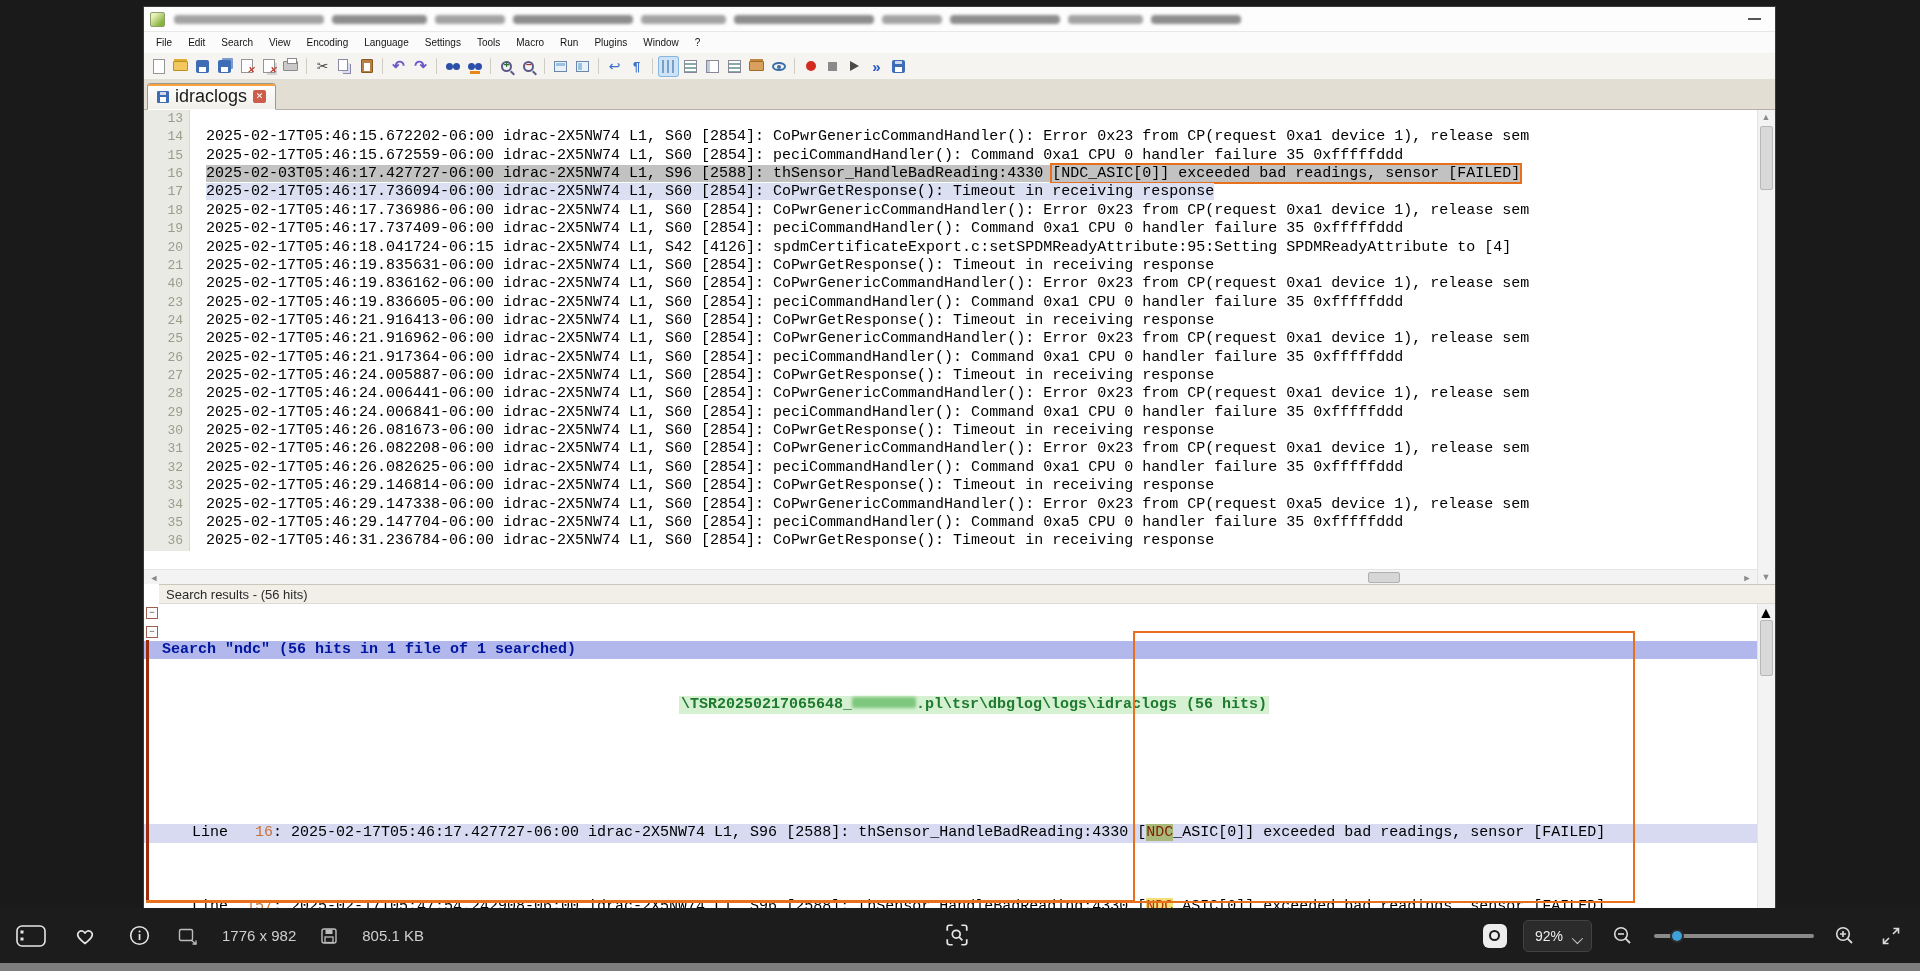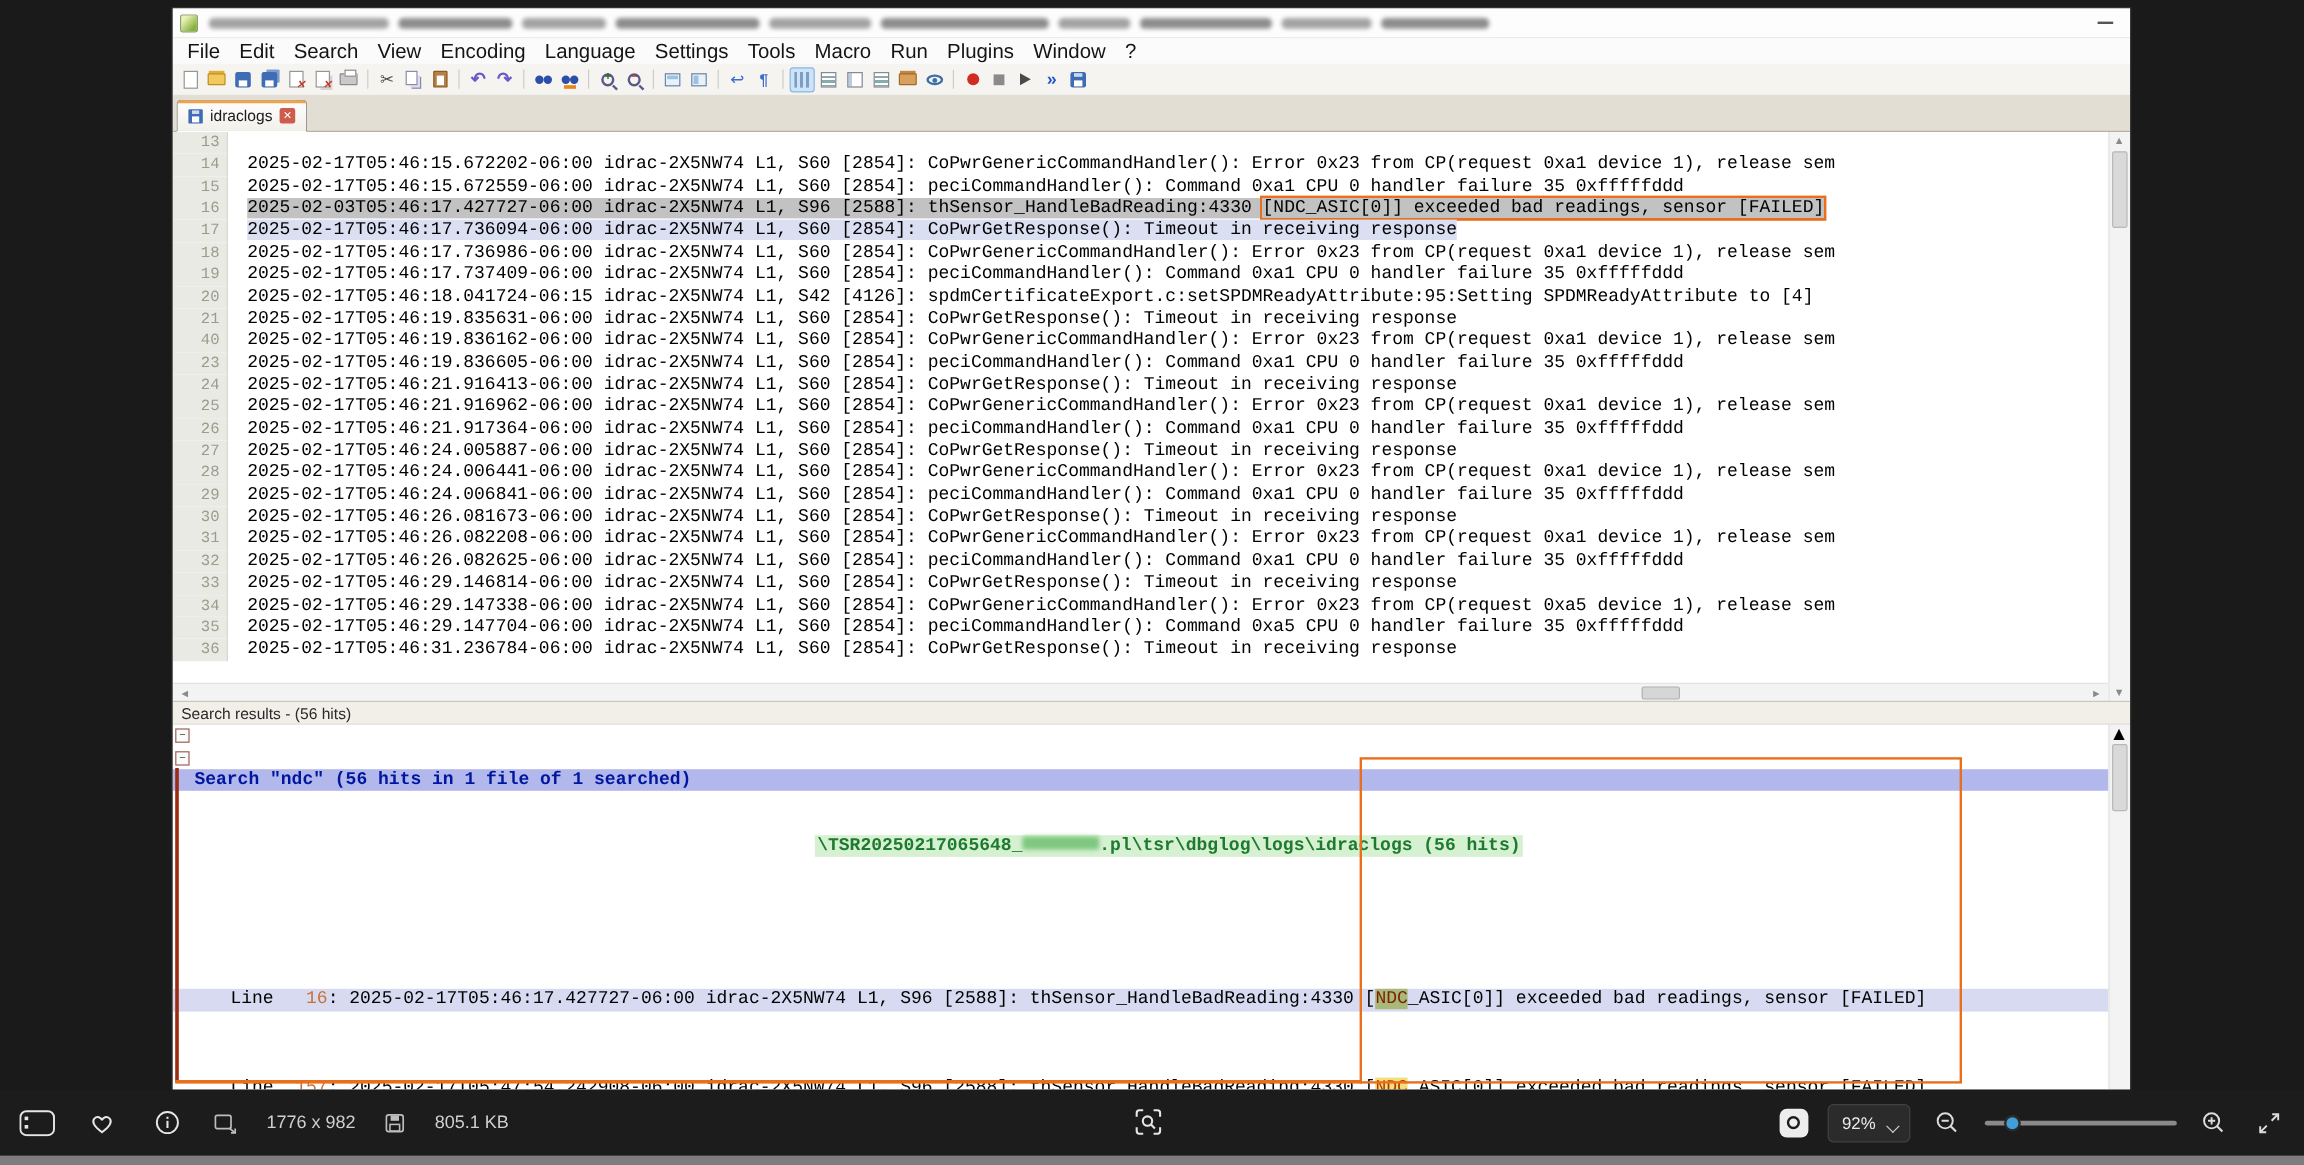--- a/index.html
+++ b/index.html
@@ -8,21 +8,21 @@
 
   
   .np-window { position:absolute; left:144px; top:7px; width:1631px; height:901px; background:#fff; overflow:hidden; box-shadow:0 0 0 1px #3a3a3a; }
 
   .np-titlebar { position:absolute; left:0; top:0; width:100%; height:25px; background:#fdfdfd; border-bottom:1px solid #e8e8e8; display:flex; align-items:center; padding:0 14px 0 6px; }
   .np-appicon { width:15px; height:15px; border-radius:2px; background:linear-gradient(135deg,#e9f2b8 20%,#86b23e 80%); border:1px solid #8f9f6a; margin-right:9px; flex:none; }
   .blob { height:9px; border-radius:4px; background:#a3a3a3; filter:blur(1.6px); margin-right:8px; flex:none; }
   .blob.d { background:#8d8d8d; }
   .np-min { margin-left:auto; width:13px; height:2px; background:#555; }
 
-  .np-menubar { position:absolute; left:0; top:25px; width:100%; height:21px; background:#fbfbfb; display:flex; align-items:flex-start; padding-left:4px; font-size:17px; color:#141414; }
+  .np-menubar { position:absolute; left:0; top:25px; width:100%; height:21px; background:#fbfbfb; display:flex; align-items:flex-start; padding-left:4px; font-size:10px; color:#141414; }
   .menu-item { padding:0 8px; line-height:21px; white-space:pre; }
 
   .np-toolbar { position:absolute; left:0; top:46px; width:100%; height:27px; background:#f6f4f0; border-bottom:1px solid #e2dfd7; display:flex; align-items:center; padding-left:5px; gap:3px; }
   .tbi { position:relative; width:19px; height:19px; display:flex; align-items:center; justify-content:center; border-radius:2px; font-size:13px; flex:none; }
   .tbi.active { background:#cfe3f6; box-shadow:0 0 0 1px #86b7e4; }
   .i-separator { width:1px !important; height:16px; background:#cfccc4; margin:0 3px; }
   .shape { position:relative; display:block; }
   .i-new-file .shape { width:12px; height:15px; background:#fff; border:1px solid #959595; }
   .i-open-file .shape { width:15px; height:10px; background:#f3c95f; border:1px solid #b9911d; border-radius:1px; box-shadow:0 -3px 0 -1px #e0ad35; }
   .i-save .shape, .i-save-all .shape, .i-macro-save .shape { width:13px; height:13px; background:#3e6db5; border-radius:2px; }
@@ -60,21 +60,21 @@
   .i-macro-play .shape { width:0; height:0; border-left:9px solid #4a4a4a; border-top:5px solid transparent; border-bottom:5px solid transparent; }
   .i-macro-run-multiple { color:#2458c8; font-weight:bold; font-size:15px; }
   .i-macro-save .shape::before { content:""; position:absolute; left:3px; top:1px; width:7px; height:3px; background:#cfd9ee; }
 
   .np-tabbar { position:absolute; left:0; top:73px; width:100%; height:30px; background:#e2ded4; border-bottom:1px solid #b5b1a6; display:flex; align-items:flex-end; padding-left:3px; }
   .np-tab { height:27px; margin-bottom:-1px; background:linear-gradient(#fefefe,#f2f0ea); border:1px solid #9b988f; border-bottom:1px solid #fff; border-radius:4px 4px 0 0; display:flex; align-items:center; gap:6px; padding:0 9px; position:relative; }
   .np-tab::before { content:""; position:absolute; top:0; left:0; right:0; height:2px; background:#f9a13c; border-radius:4px 4px 0 0; }
   .tab-floppy { width:12px; height:12px; background:#3e6db5; border-radius:1px; position:relative; flex:none; }
   .tab-floppy::before { content:""; position:absolute; left:3px; top:1px; width:6px; height:3px; background:#cfd9ee; }
   .tab-floppy::after { content:""; position:absolute; left:3px; bottom:1px; width:6px; height:5px; background:#fff; }
-  .tab-label { font-size:13px; color:#1a1a1a; }
+  .tab-label { font-size:18px; color:#1a1a1a; }
   .tab-close { width:13px; height:13px; background:#cd5c4a; border-radius:2px; position:relative; flex:none; }
   .tab-close::before { content:"✕"; position:absolute; left:0; top:0; width:13px; line-height:13px; text-align:center; font-size:9px; color:#fff; }
 
   
   .np-editor { position:absolute; left:0; top:103px; width:1613px; height:459px; background:#fff; overflow:hidden; }
   .ed-line { display:flex; height:18.36px; }
   .ed-ln { flex:0 0 46px; background:#eaeae5; border-right:1px solid #d8d8d2; color:#9c9c8a; text-align:right; padding-right:6px; font:13px/18.36px "Liberation Mono",monospace; }
   .ed-margin { flex:0 0 16px; }
   .ed-text { white-space:pre; font:15px/18.36px "Liberation Mono",monospace; color:#000; }
   .ed-line.current .txt-inner { background:#dbdff2; }
@@ -82,21 +82,21 @@
   .boxed:empty, .pre:empty, .plain:empty { display:none; }
   .boxed { box-shadow:0 0 0 2px #e8701c; }
 
   .np-vscroll { position:absolute; right:0; top:103px; width:18px; height:474px; background:#f3f3f3; border-left:1px solid #e2e2e2; }
   .np-vscroll .arrow, .np-hscroll .arrow { position:absolute; color:#8a8a8a; font-size:9px; width:16px; text-align:center; }
   .vthumb { position:absolute; left:2px; width:13px; background:#d9d9d9; border:1px solid #b8b8b8; border-radius:2px; }
   .np-hscroll { position:absolute; left:0; top:562px; width:1613px; height:15px; background:#f3f3f3; border-top:1px solid #e4e4e4; }
   .hthumb { position:absolute; top:2px; height:11px; width:32px; left:1224px; background:#d6d6d6; border:1px solid #b0b0b0; border-radius:2px; }
 
   
-  .panel-title { position:absolute; left:0; top:577px; width:100%; height:20px; background:#f1efe8; border-top:1px solid #c9c6bc; border-bottom:1px solid #dedbd2; font-size:13px; color:#2a2a2a; line-height:19px; padding-left:7px; }
+  .panel-title { position:absolute; left:15px; top:577px; width:100%; height:20px; background:#f1efe8; border-top:1px solid #c9c6bc; border-bottom:1px solid #dedbd2; font-size:13px; color:#2a2a2a; line-height:19px; padding-left:7px; }
   .panel { position:absolute; left:0; top:597px; width:1613px; height:304px; overflow:hidden; background:#fff; font:15px/18.36px "Liberation Mono",monospace; white-space:pre; }
   .sr-header { background:#b2b7ec; color:#00169e; font-weight:bold; padding-left:18px; }
   .sr-file { background:#fff; }
   .sr-file-inner { display:inline-block; margin-left:535px; background:#d6f0d2; color:#1d7a2e; font-weight:bold; padding:0 2px; }
   .redact { display:inline-block; width:64px; height:11px; background:#7ec77e; border-radius:2px; filter:blur(1.8px); }
   .hit-row { padding-left:48px; color:#000; }
   .hit-row.selected { background:#d7daf1; }
   .hit-num { color:#c87137; }
   .hit-match { background:#f3df7a; color:#b33000; }
   .hit-row.selected .hit-match { background:#a9b87b; color:#7c2400; }

